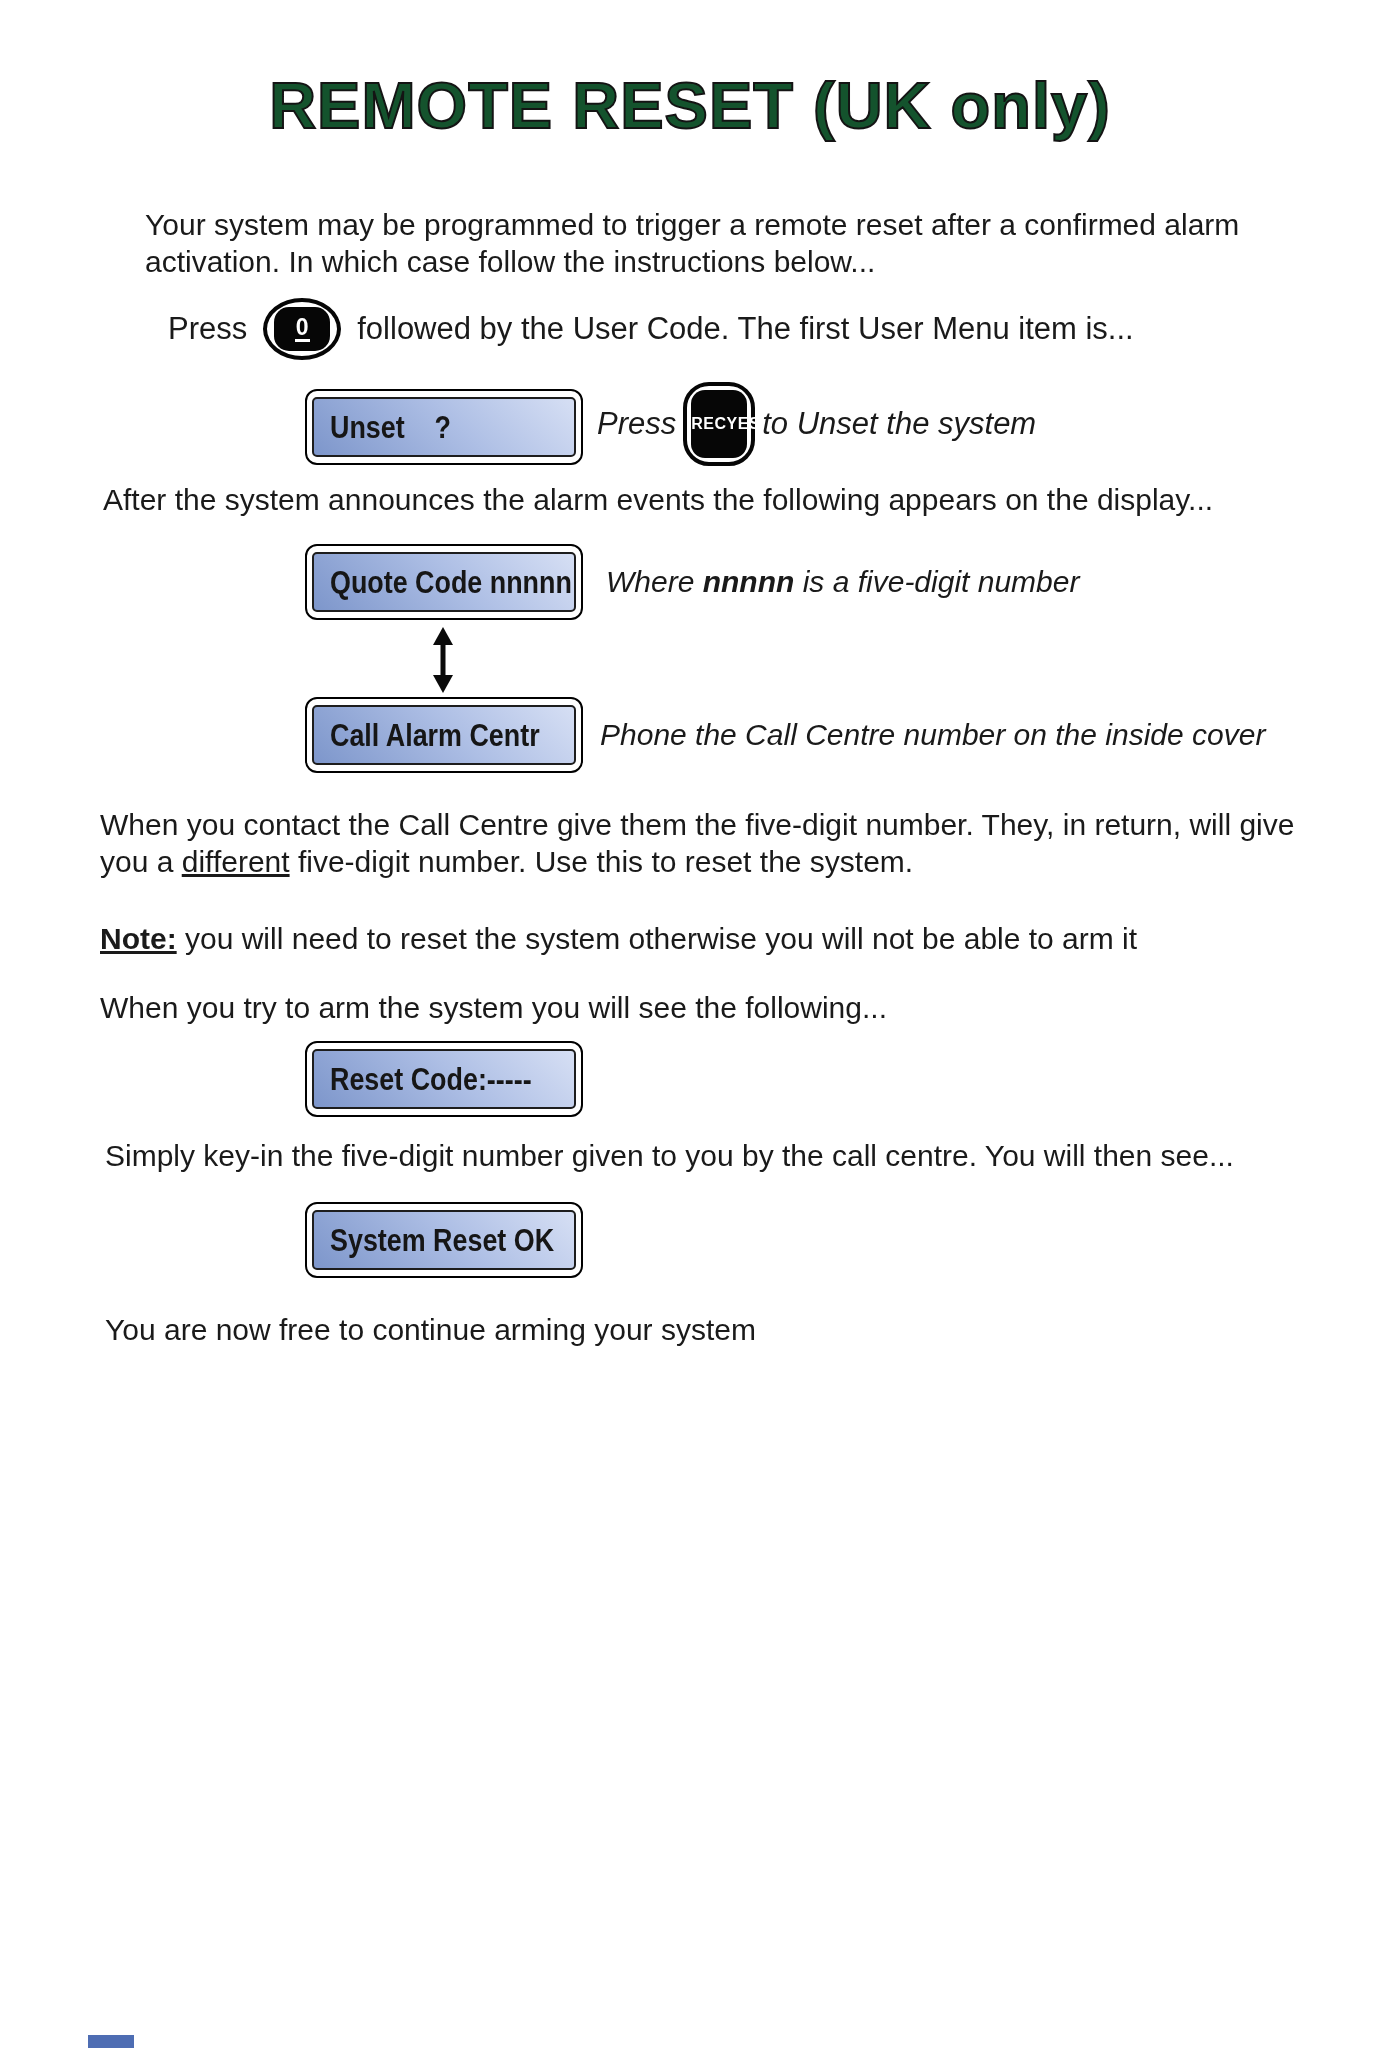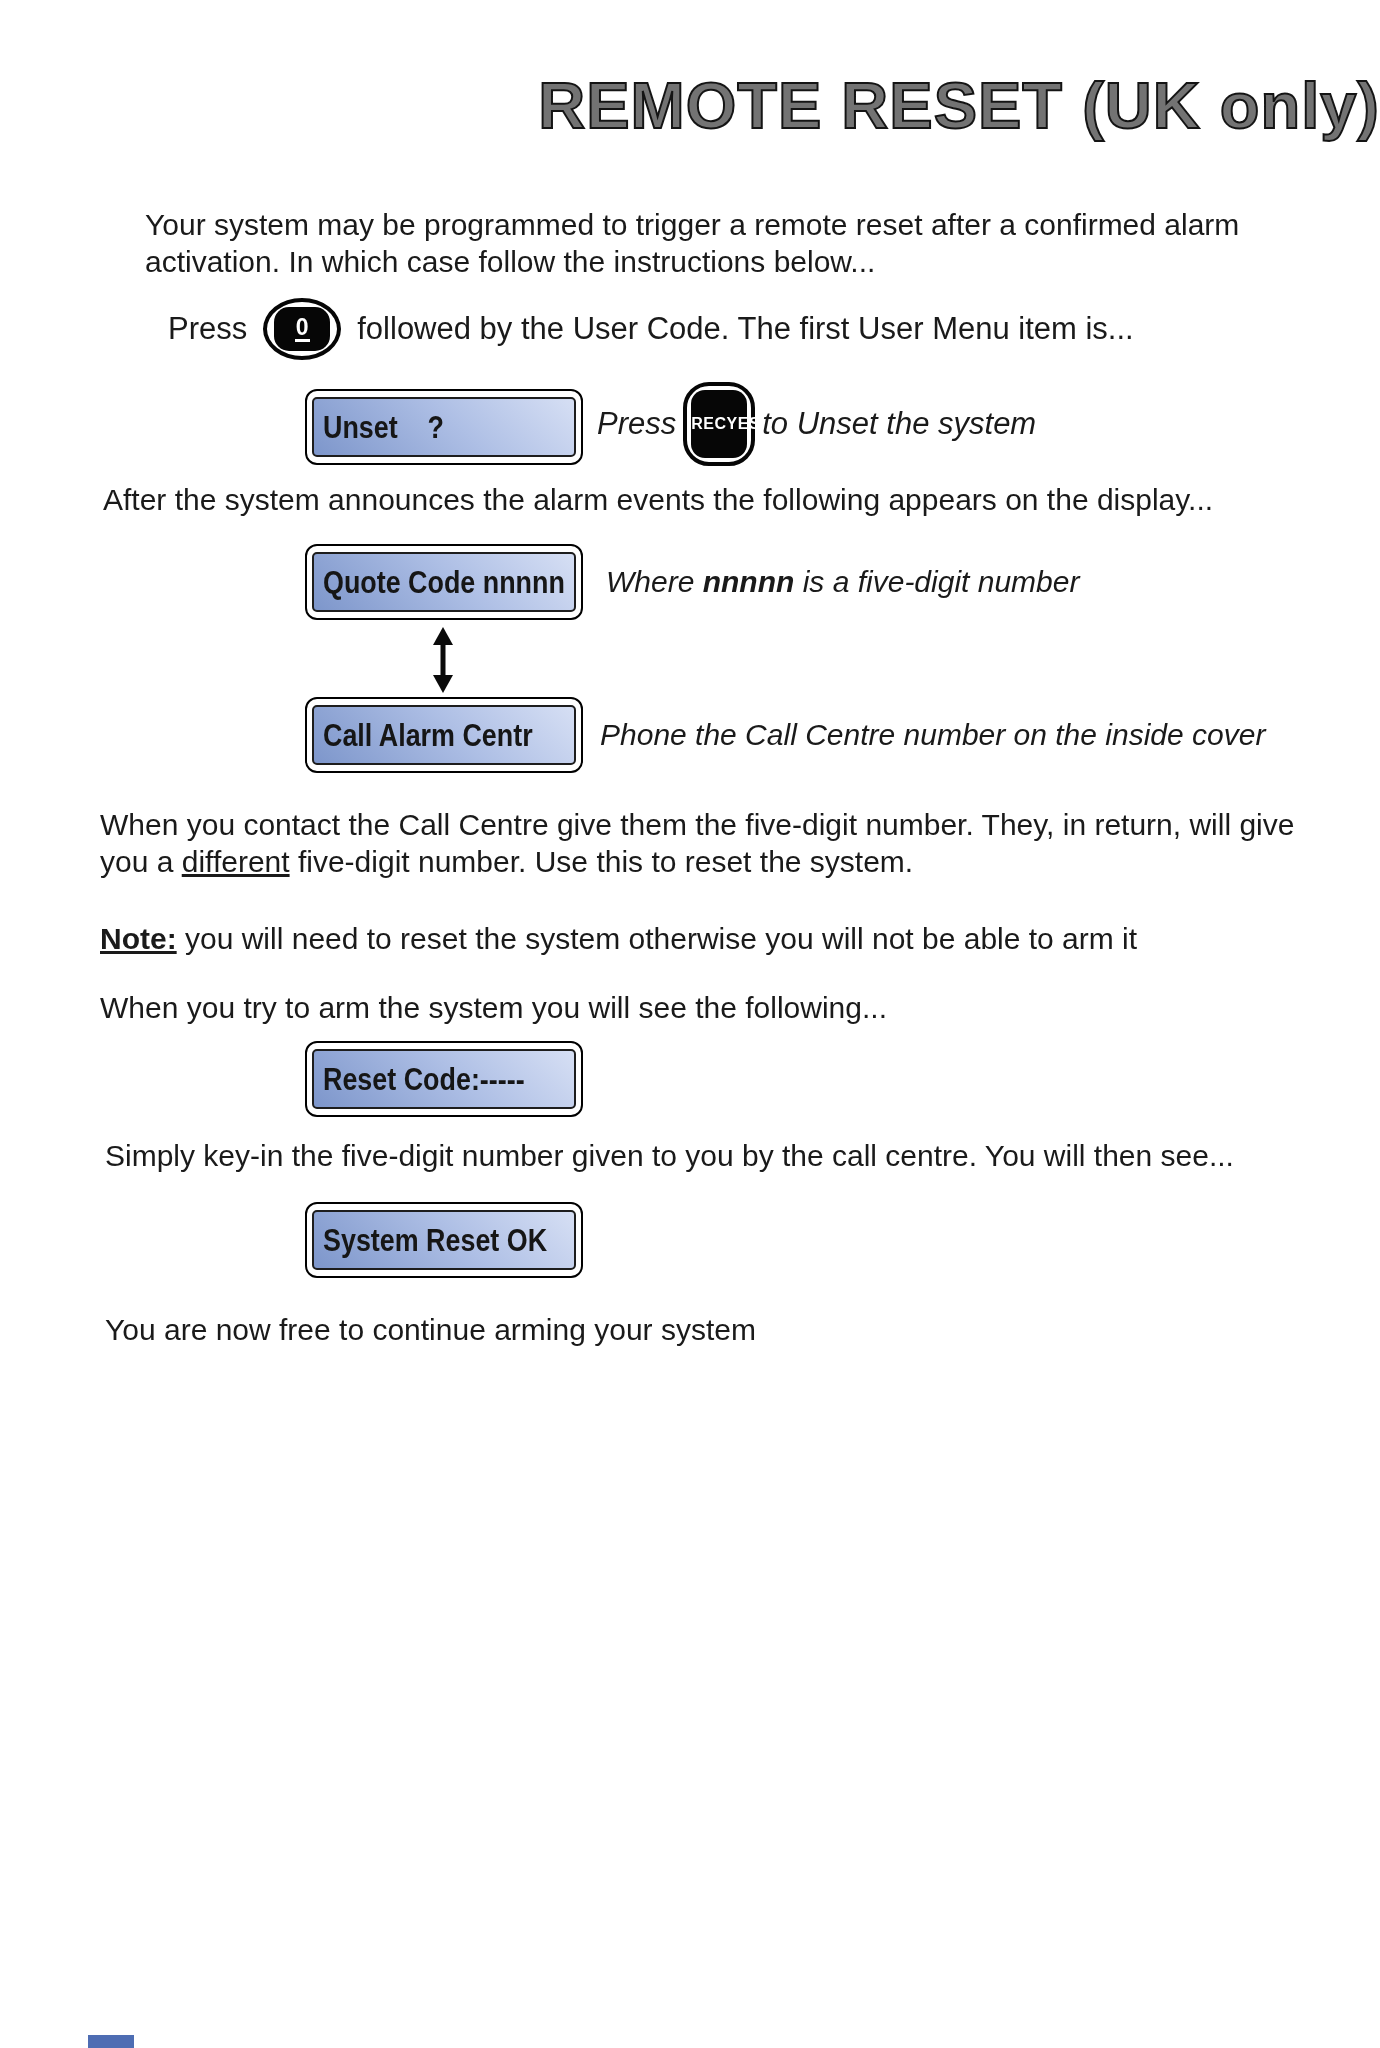--- a/index.html
+++ b/index.html
@@ -1,22 +1,22 @@
 <!DOCTYPE html>
 <html><head>
 <meta charset="utf-8">
 <style>
   html,body{margin:0;padding:0;background:#fff;}
   .page{
     position:relative;width:1380px;height:2048px;background:#ffffff;
     font-family:"Liberation Sans",sans-serif;color:#1a1a1a;overflow:hidden;
   }
   .title{
-    position:absolute;top:68px;left:0;width:100%;margin:0;text-align:right;
-    font-size:65px;font-weight:bold;color:#737373;letter-spacing:1px;
+    position:absolute;top:68px;left:0;width:100%;margin:0;text-align:center;
+    font-size:65px;font-weight:bold;color:#14532d;letter-spacing:1px;
     -webkit-text-stroke:2px #141414;
   }
   .line{position:absolute;margin:0;font-size:30px;line-height:37px;width:1260px;}
   .para{width:1215px;}
   .it{font-style:italic;}
   .ul{text-decoration:underline;}
   .bi{font-weight:bold;}
   .intro{position:absolute;left:130px;top:191px;width:1195px;margin:15px;font-size:30px;line-height:37px;}
 
   
@@ -26,21 +26,21 @@
   .key-face{width:56px;height:44px;background:#060606;border-radius:15px;display:flex;flex-direction:column;
     align-items:center;justify-content:center;color:#fff;}
   .key-zero{font-size:23px;font-weight:bold;line-height:20px;}
   .key-underline{width:15px;height:3px;background:#fff;margin-top:2px;}
 
   
   .lcd{position:absolute;left:305px;width:278px;height:76px;border:2px solid #000;border-radius:12px;
     background:#fff;box-sizing:border-box;padding:6px 5px;}
   .lcd-screen{width:100%;height:100%;box-sizing:border-box;border:2px solid #1d1d1d;border-radius:5px;
     background:linear-gradient(225deg,#d6dff4 0%,#aebfe5 45%,#7d96cb 100%);
-    display:flex;align-items:center;padding-left:9px;overflow:hidden;}
+    display:flex;align-items:center;padding-left:16px;overflow:hidden;}
   .lcd-label{font-weight:bold;font-size:32px;color:#161616;white-space:pre;
     transform:scaleX(0.84);transform-origin:left center;}
 
   
   .press-yes-row{position:absolute;left:597px;top:380px;height:88px;display:flex;align-items:center;gap:7px;
     font-size:31px;font-style:italic;}
   .yes-key{width:72px;height:84px;border:4px solid #060606;border-radius:26px;background:#fff;
     display:flex;align-items:center;justify-content:center;box-sizing:border-box;flex:0 0 auto;font-style:normal;}
   .yes-face{width:56px;height:68px;background:#060606;border-radius:14px;display:flex;
     align-items:center;justify-content:space-evenly;color:#fff;font-weight:bold;font-size:16px;letter-spacing:0.5px;}

